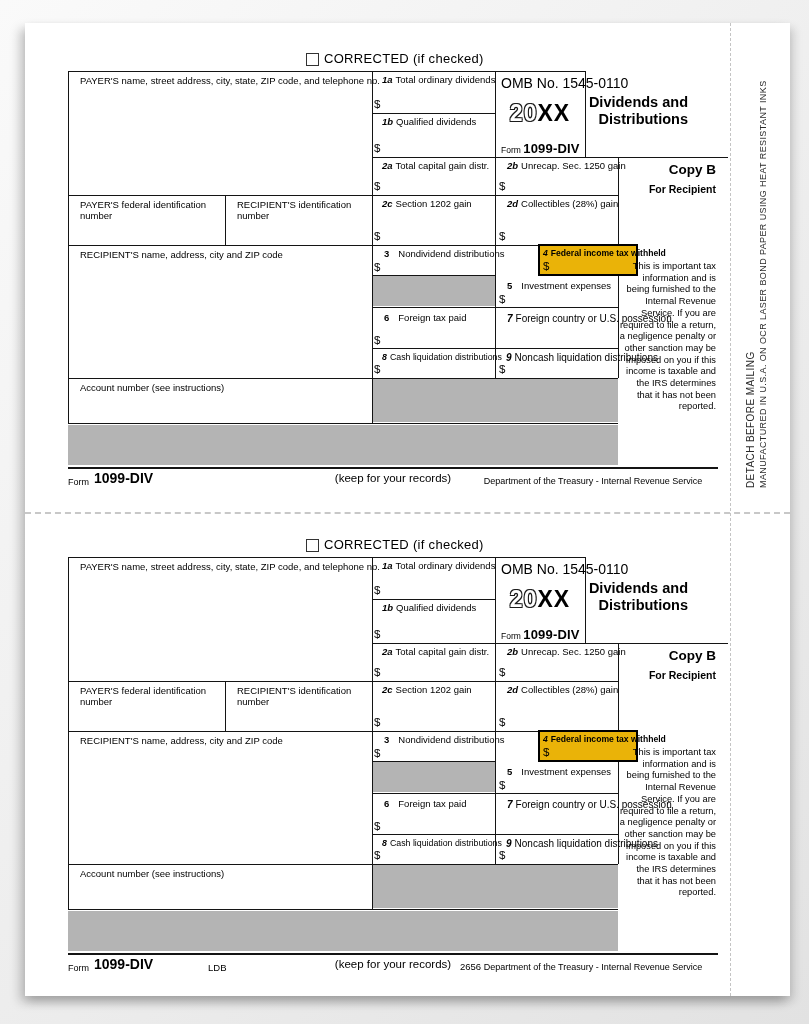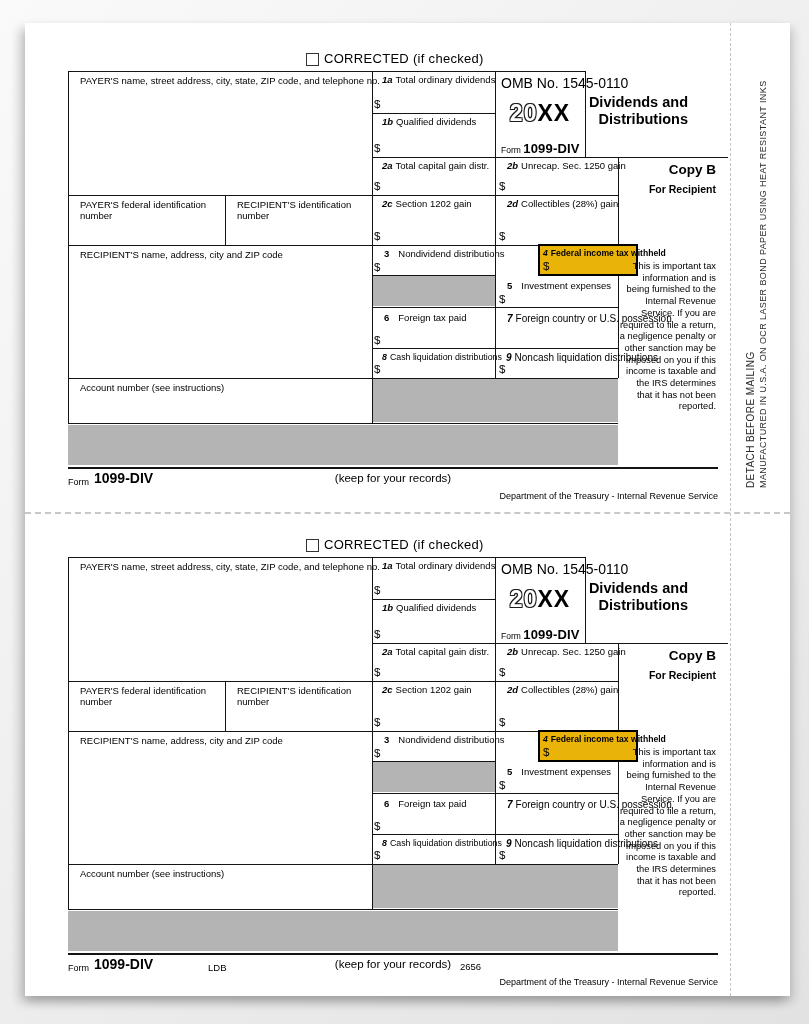--- a/index.html
+++ b/index.html
@@ -47,21 +47,21 @@
           font-size:9.3px;line-height:11.7px;}
   .box4{position:absolute;left:426px;top:194px;width:100px;height:32px;
         border:2.5px solid #000;box-sizing:border-box;background:#eab308;margin-left:44px;}
   .box4 .l4{position:absolute;left:3px;top:2px;font-weight:bold;font-size:8.6px;white-space:nowrap;}
   .box4 .d4{position:absolute;left:3px;top:14px;font-size:11.5px;}
   .ftr-formword{position:absolute;left:0;top:427px;font-size:9px;}
   .ftr-formnum{position:absolute;left:26px;top:420px;font-weight:bold;font-size:14px;}
   .ftr-ldb{position:absolute;left:140px;top:426px;font-size:9.5px;}
   .ftr-keep{position:absolute;left:240px;top:422px;width:170px;text-align:center;font-size:11.5px;}
   .ftr-code{position:absolute;left:392px;top:425px;font-size:9.5px;}
-  .ftr-dept{position:absolute;left:400px;top:441px;width:250px;text-align:right;font-size:9px;}
+  .ftr-dept{position:absolute;left:400px;top:426px;width:250px;text-align:center;font-size:9px;}
 </style>
 </head>
 <body>
 
 <div class="stage">
   <div class="sheet">
 
     <div class="perf-h"></div>
     <div class="perf-v"></div>
 

